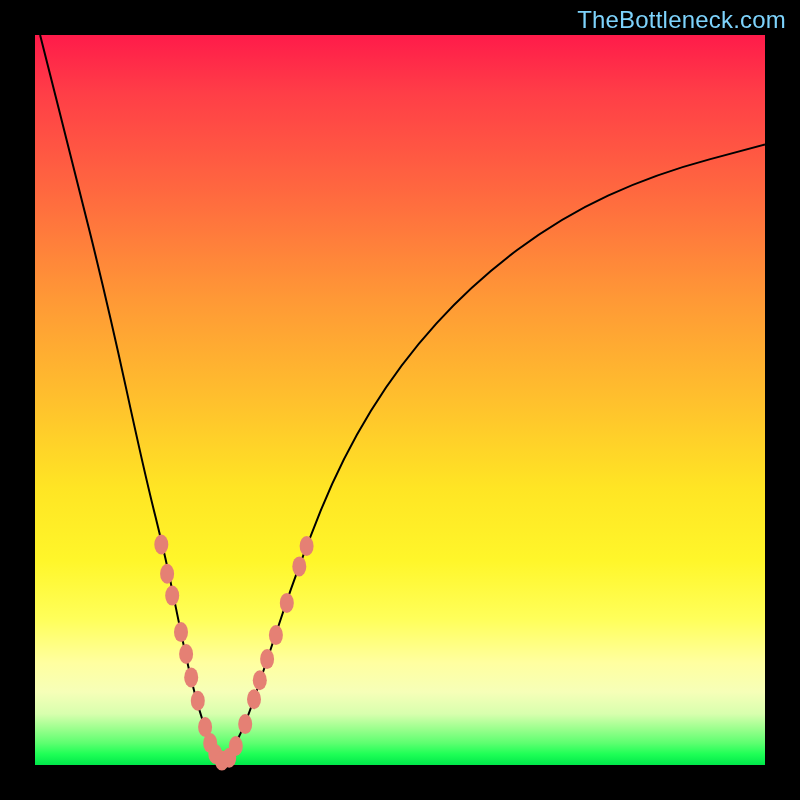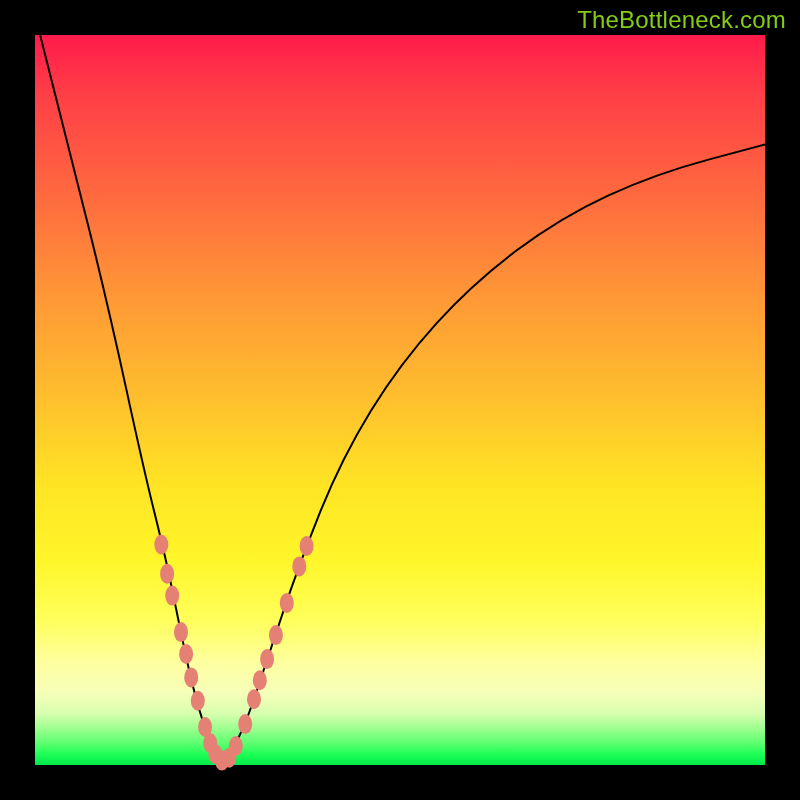--- a/index.html
+++ b/index.html
@@ -42,21 +42,21 @@
       #9cff8e 95%,
       #5dff70 97%,
       #1fff56 98.5%,
       #00e84a 100%
     );
   }
   .watermark {
     position: absolute;
     top: 6px;
     right: 14px;
-    color: #84cc16;
+    color: #7dd3fc;
     font-size: 24px;
     font-weight: 400;
     letter-spacing: 0.2px;
   }
   svg.curve {
     position: absolute;
     left: 0;
     top: 0;
     width: 730px;
     height: 730px;

